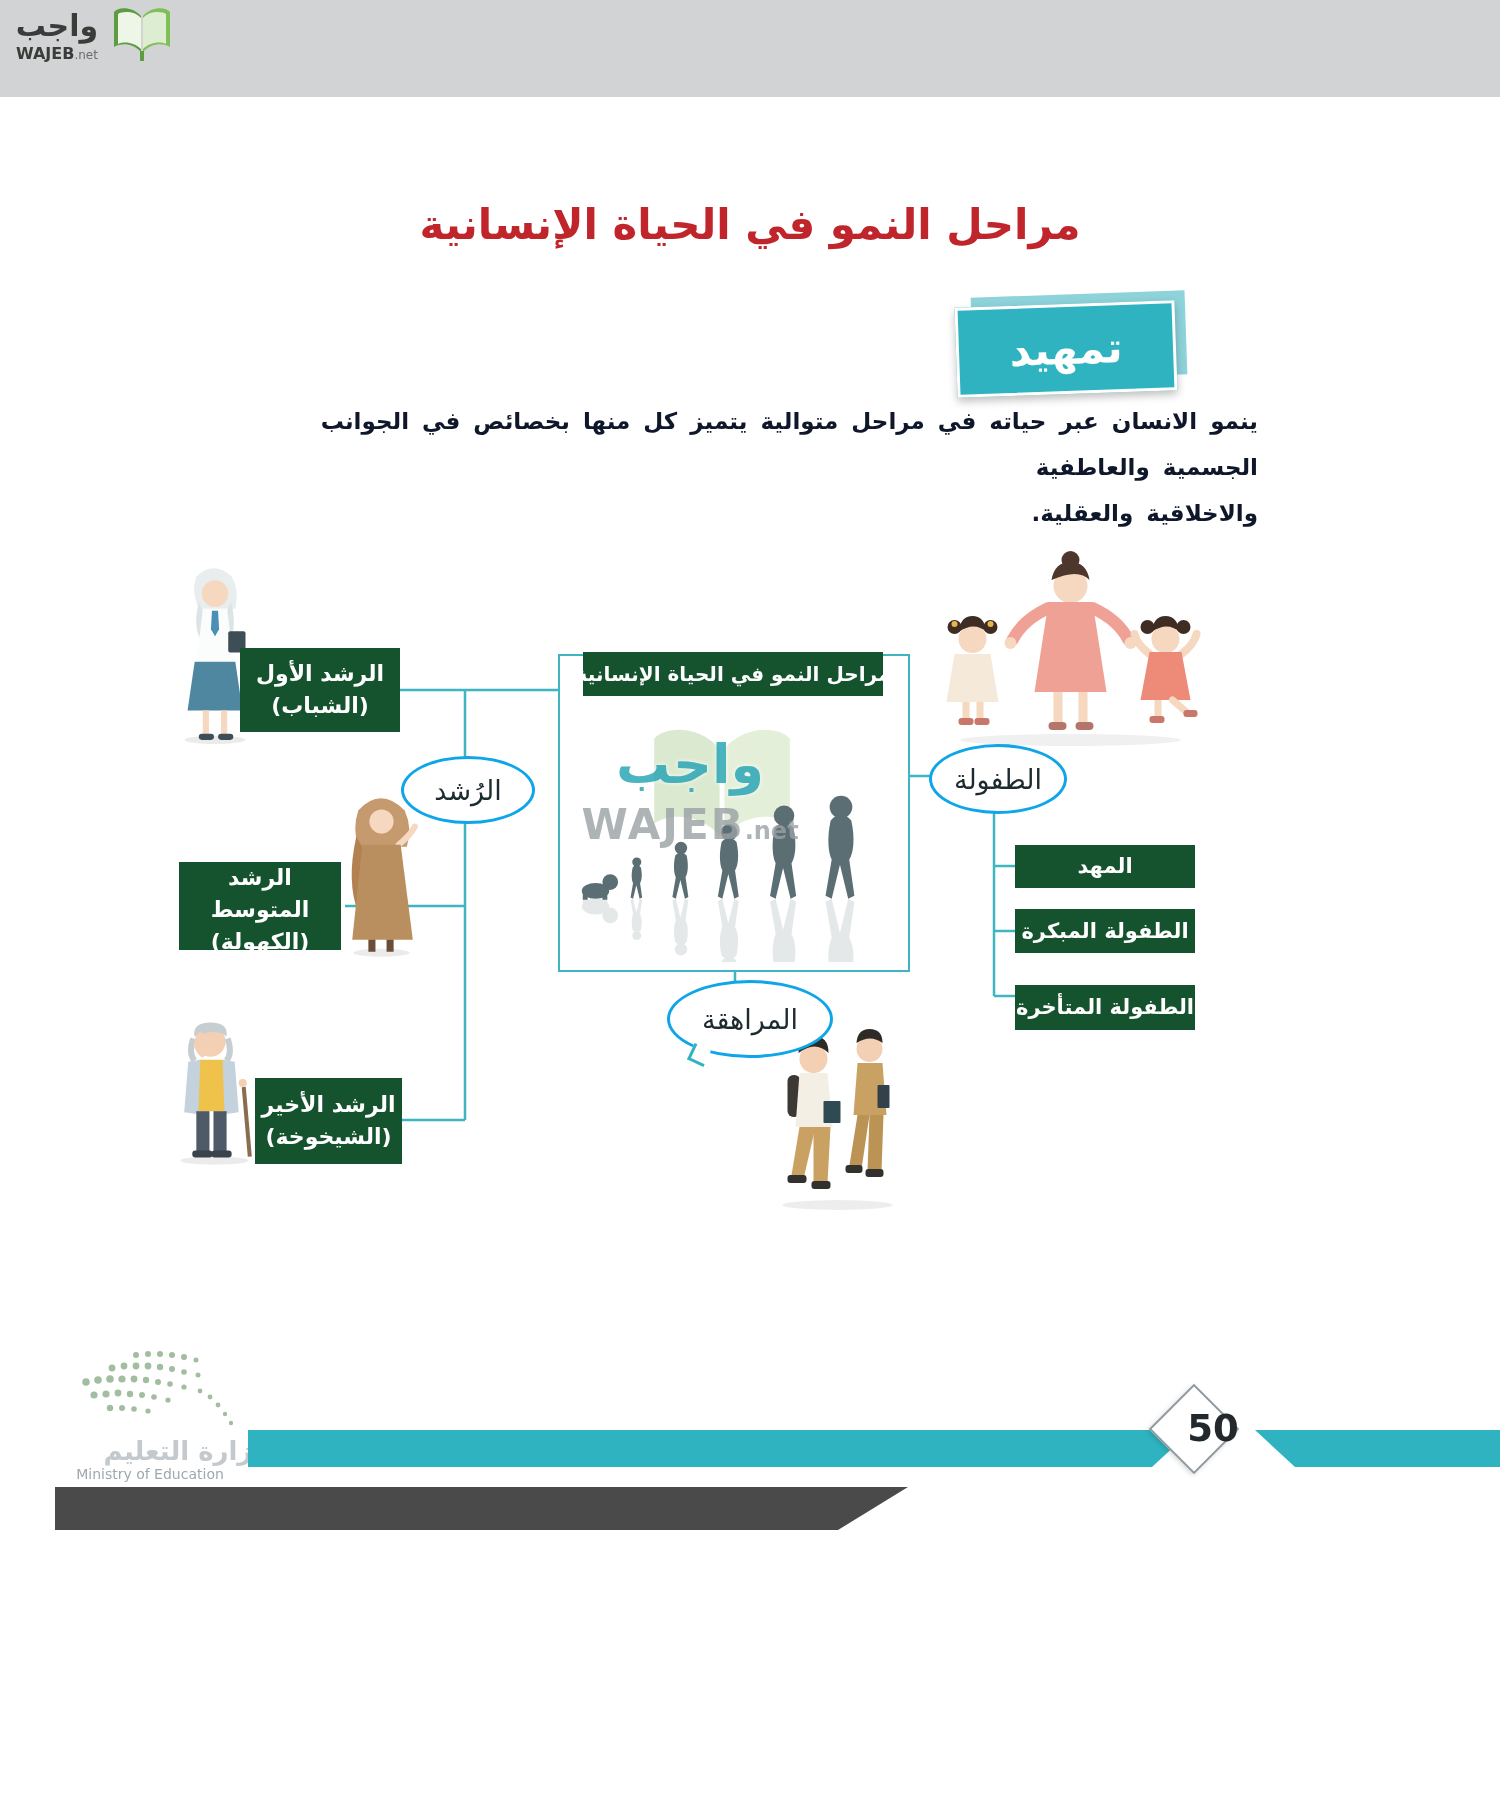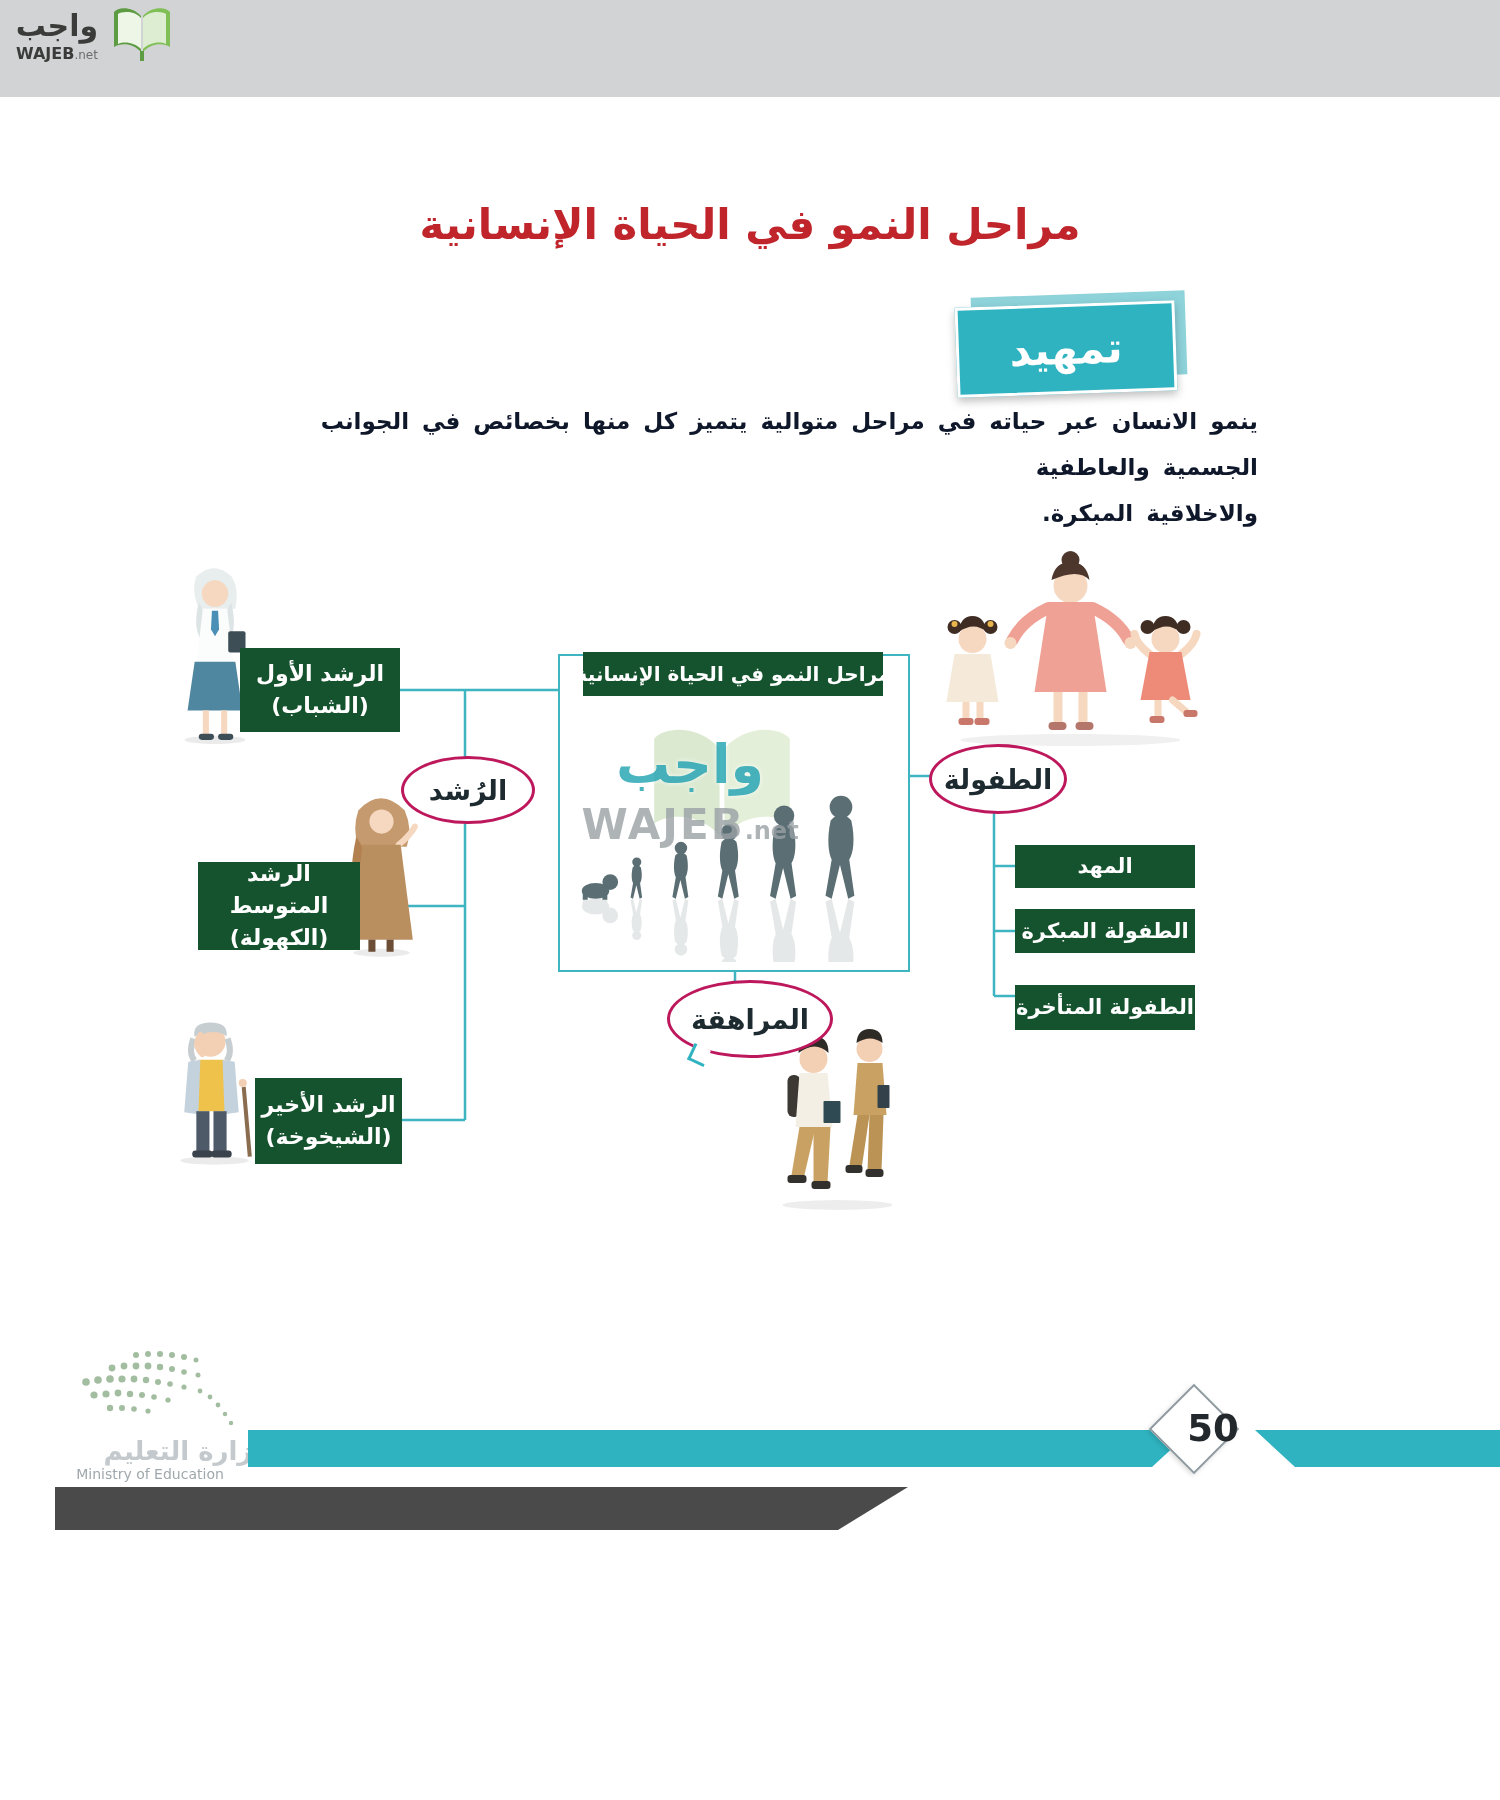--- a/index.html
+++ b/index.html
@@ -22,22 +22,22 @@
   
   .intro-par{left:238px;top:398px;width:1020px;text-align:right;font-size:23px;font-weight:bold;color:#0f172a;line-height:2;word-spacing:5px;}
   .intro-par span{display:block;}
   
   .center-box{left:558px;top:654px;width:348px;height:314px;background:#fff;border:2px solid #3fb5c2;z-index:2;}
   .center-title{left:583px;top:652px;width:300px;height:44px;z-index:4;font-size:20px;white-space:nowrap;}
   .teal-box{background:#14532d;color:#fff;font-weight:bold;display:flex;flex-direction:column;
             align-items:center;justify-content:center;text-align:center;line-height:1.45;}
   .adult-box{z-index:3;font-size:22px;}
   .child-box{z-index:3;font-size:21px;}
-  .oval{background:#fff;border:3px solid #be185d;border-radius:50%;display:flex;align-items:center;
-        justify-content:center;font-weight:bold;color:#1d2a30;z-index:3;}
+  .oval{background:#fff;border:3px solid #0ea5e9;border-radius:50%;display:flex;align-items:center;
+        justify-content:center;font-weight:normal;color:#1d2a30;z-index:3;}
   .oval .tail{position:absolute;width:15px;height:15px;background:#fff;border-left:3px solid #2fb3c0;
         border-bottom:3px solid #2fb3c0;transform:rotate(25deg);left:20px;bottom:-9px;}
   .wm-book{left:612px;top:712px;width:220px;height:155px;opacity:.3;z-index:2;}
   .wm-ar{left:570px;top:733px;width:240px;text-align:center;font-size:54px;font-weight:bold;color:#2ba7b5;opacity:.85;z-index:3;text-shadow:0 0 4px #fff;}
   .wm-en{left:520px;top:800px;width:340px;text-align:center;font-weight:bold;color:#9aa1a5;opacity:.8;z-index:3;font-size:42px;letter-spacing:2px;}
   .wm-en .net{font-size:24px;letter-spacing:0;}
   .silhouettes{left:570px;top:700px;width:324px;height:262px;z-index:2;}
   .conn{left:0;top:0;width:1500px;height:1800px;z-index:1;pointer-events:none;}
   .illus{z-index:2;}
   
@@ -66,21 +66,21 @@
     <rect x="30" y="50" width="4" height="10" fill="#5e9c44"></rect>
   </svg>
 
   <div class="abs page-title ar">مراحل النمو في الحياة الإنسانية</div>
 
   <div class="abs tamheed-shadow"></div>
   <div class="abs tamheed ar">تمهيد</div>
 
   <div class="abs intro-par ar">
     <span>ينمو الانسان عبر حياته في مراحل متوالية يتميز كل منها بخصائص في الجوانب الجسمية والعاطفية</span>
-    <span>والاخلاقية المبكرة.</span>
+    <span>والاخلاقية والعقلية.</span>
   </div>
 
   <svg class="abs conn" viewBox="0 0 1500 1800">
     <g stroke="#3fb5c2" stroke-width="2.5" fill="none">
       <polyline points="400,690 558,690"></polyline>
       <polyline points="465,690 465,1120"></polyline>
       <polyline points="345,906 465,906"></polyline>
       <polyline points="400,1120 465,1120"></polyline>
       <polyline points="905,776 932,776"></polyline>
       <polyline points="994,806 994,996"></polyline>
@@ -137,21 +137,21 @@
     </div>
   <div class="abs oval ar" style="left:667px;top:980px;width:160px;height:72px;font-size:27px;">
       <span>المراهقة</span>
       <span class="tail"></span>
     </div>
 
   <div class="abs teal-box adult-box ar" style="left:240px;top:648px;width:160px;height:84px;">
     <span>الرشد الأول</span>
     <span>(الشباب)</span>
   </div>
-  <div class="abs teal-box adult-box ar" style="left:198px;top:862px;width:162px;height:88px;">
+  <div class="abs teal-box adult-box ar" style="left:179px;top:862px;width:162px;height:88px;justify-content:space-between;">
     <span>الرشد المتوسط</span>
     <span>(الكهولة)</span>
   </div>
   <div class="abs teal-box adult-box ar" style="left:255px;top:1078px;width:147px;height:86px;">
     <span>الرشد الأخير</span>
     <span>(الشيخوخة)</span>
   </div>
 
   <div class="abs teal-box child-box ar" style="left:1015px;top:845px;width:180px;height:43px;">
       <span>المهد</span>

